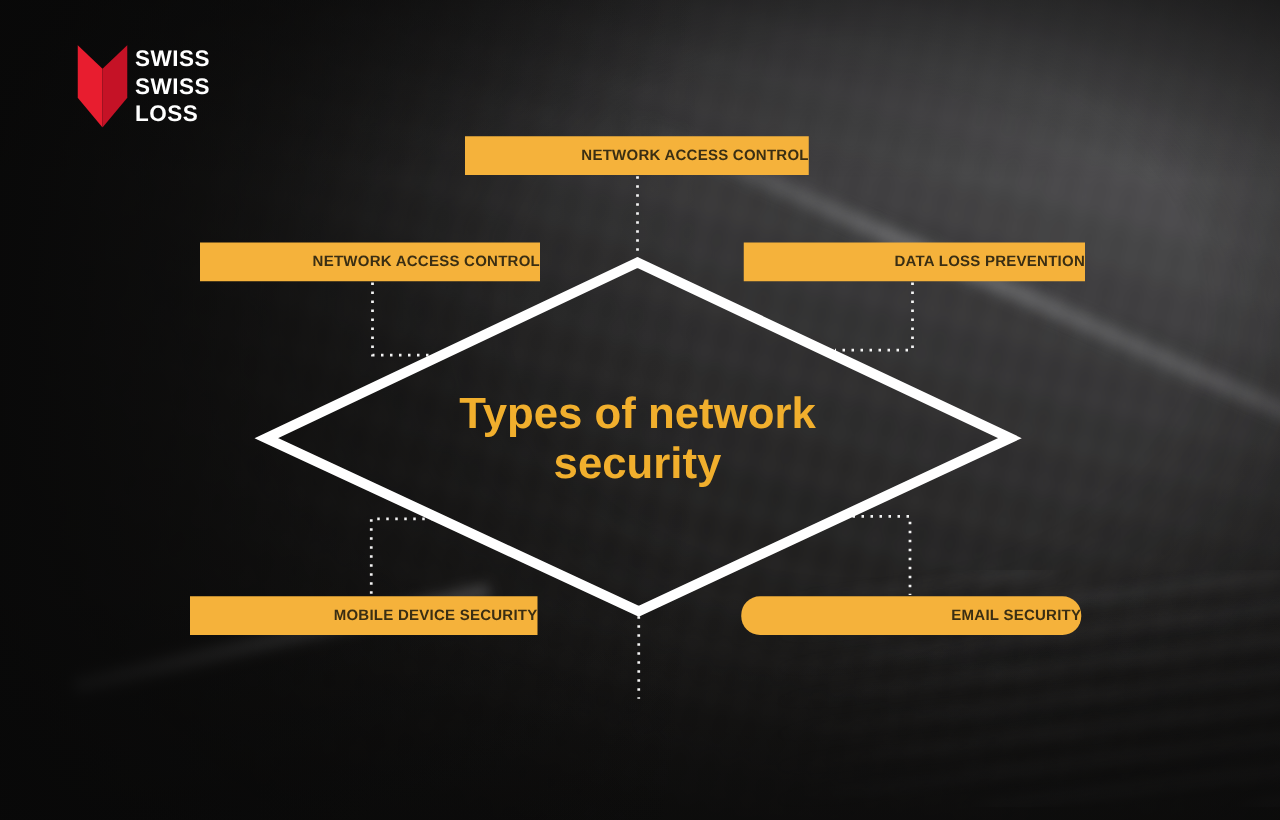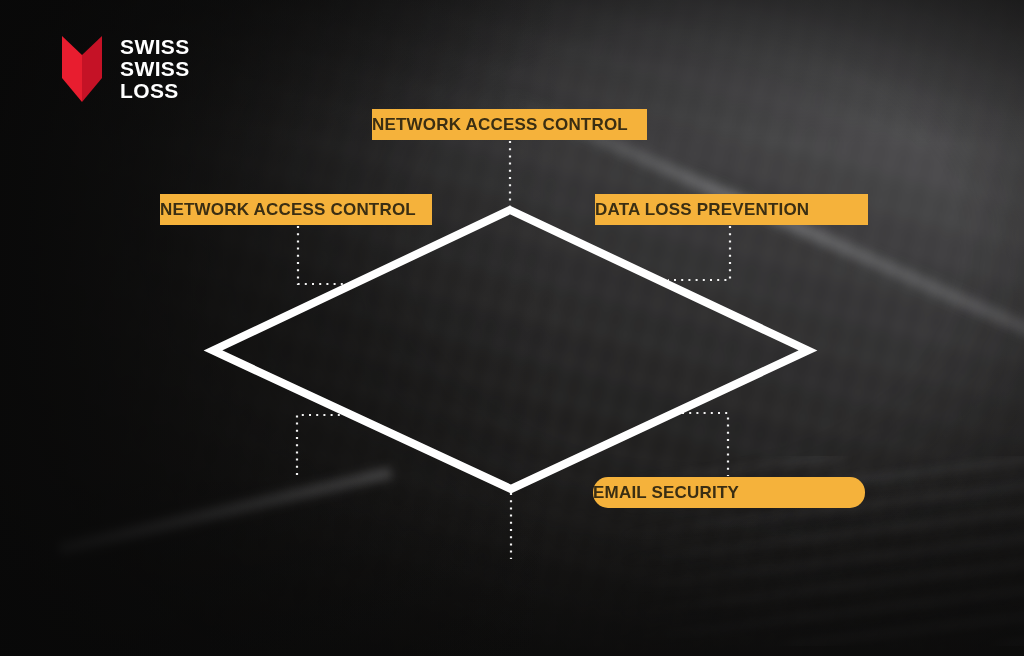--- a/index.html
+++ b/index.html
@@ -40,38 +40,38 @@
     position:absolute;inset:0;
     background:
       linear-gradient(to right, rgba(8,8,8,0.85), rgba(8,8,8,0.35) 28%, rgba(8,8,8,0) 55%),
       linear-gradient(to bottom, rgba(8,8,8,0.45), rgba(8,8,8,0) 22%, rgba(8,8,8,0) 72%, rgba(8,8,8,0.5)),
       radial-gradient(ellipse at 60% 45%, rgba(0,0,0,0) 45%, rgba(5,5,5,0.55) 98%);
   }
   
   .logo{position:absolute;left:62px;top:36px;display:flex;align-items:flex-start;}
   .logo-mark{width:40px;height:66px;display:block;}
   .logo-text{
-    margin-left:18px;color:#fff;font-weight:700;font-size:21px;line-height:22px;
+    margin-left:6px;color:#fff;font-weight:700;font-size:18px;line-height:22px;
     letter-spacing:0.4px;
   }
   
   .diagram-svg{position:absolute;left:0;top:0;width:1024px;height:656px;}
   .diamond{fill:none;stroke:var(--diamond-stroke,#fff);stroke-width:8;}
   .connector{fill:none;stroke:var(--connector,#fff);stroke-width:2.2;stroke-dasharray:2 5.2;opacity:0.95;}
   
   .title{
     position:absolute;left:340px;top:311px;width:340px;
     text-align:center;font-weight:700;font-size:35px;line-height:1.14;
     color:var(--title-text,#F1AF2D);
   }
   
   .node{
     position:absolute;height:31px;line-height:31px;
     background:var(--label-bg,#F5B23B);color:var(--label-text,#3A2E13);
-    font-weight:700;font-size:17px;letter-spacing:0.2px;text-align:left;
+    font-weight:700;font-size:12px;letter-spacing:0.2px;text-align:right;
     white-space:nowrap;
   }
   .node-top{left:372px;top:109px;width:275px;}
   .node-upper-left{left:160px;top:194px;width:272px;}
   .node-upper-right{left:595px;top:194px;width:273px;}
   .node-lower-left{left:152px;top:477px;width:278px;}
   .node-lower-right{left:593px;top:477px;width:272px;border-radius:15px;}
   .node-bottom{left:374px;top:561px;width:277px;}
 </style>
 </head>
@@ -100,19 +100,21 @@
       <polygon points="0,0 20,19 20,66 0,42" fill="var(--logo-red-light,#E81D2F)"></polygon>
       <polygon points="20,19 40,0 40,42 20,66" fill="var(--logo-red-dark,#C51226)"></polygon>
     </svg>
     <div class="logo-text">
       <div>SWISS</div>
       <div>SWISS</div>
       <div>LOSS</div>
     </div>
   </div>
 
+  <div class="title">Types of network security</div>
 
   <div class="node node-top">NETWORK ACCESS CONTROL</div>
   <div class="node node-upper-left">NETWORK ACCESS CONTROL</div>
   <div class="node node-upper-right">DATA LOSS PREVENTION</div>
+  <div class="node node-lower-left">MOBILE DEVICE SECURITY</div>
   <div class="node node-lower-right">EMAIL SECURITY</div>
 
 </div>
 
 </body></html>

